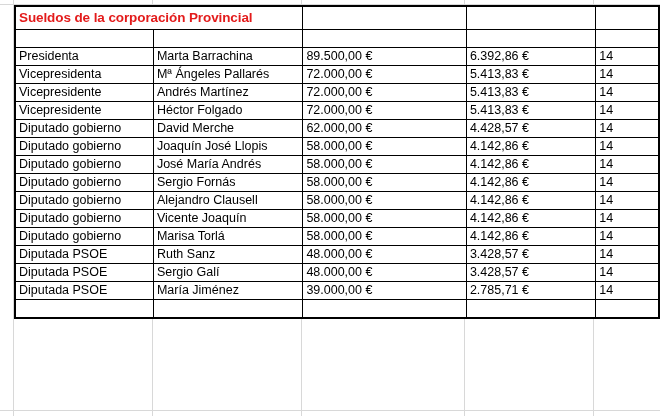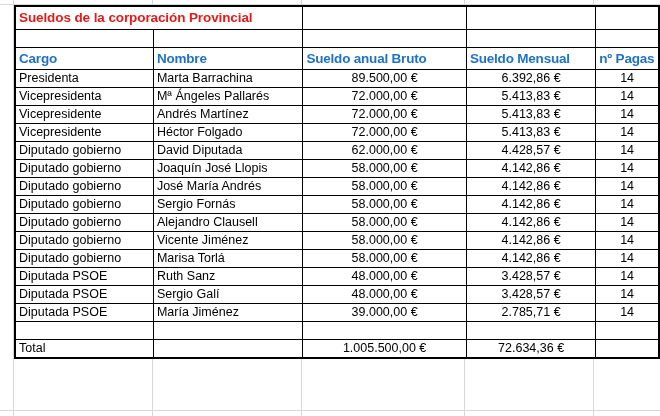--- a/index.html
+++ b/index.html
@@ -81,21 +81,21 @@
   }
   .header-cell {
     color: #1f72c4 !important;
     font-weight: bold;
     font-size: 13.5px !important;
     line-height: 21px !important;
     height: 21px !important;
     letter-spacing: -0.2px;
   }
   .num {
-    text-align: center;
+    text-align: left;
     padding-right: 5px;
   }
   .blank-row td { height: 17px; }
   .spacer-row td { height: 16px; }
   .total-row td { height: 19px; line-height: 19px; }
   .total-row td.num { font-size: 12.5px; }
 </style>
 </head>
 <body>
 
@@ -128,27 +128,20 @@
         </tr>
 
         <tr class="blank-row">
           <td></td>
           <td></td>
           <td></td>
           <td></td>
           <td></td>
         </tr>
 
-        <tr>
-          <td class="header-cell">Cargo</td>
-          <td class="header-cell">Nombre</td>
-          <td class="header-cell">Sueldo anual Bruto</td>
-          <td class="header-cell">Sueldo Mensual</td>
-          <td class="header-cell">nº Pagas</td>
-        </tr>
 
         <tr>
           <td>Presidenta</td>
           <td>Marta Barrachina</td>
           <td class="num">89.500,00 €</td>
           <td class="num">6.392,86 €</td>
           <td class="num">14</td>
         </tr>
         <tr>
           <td>Vicepresidenta</td>
@@ -166,21 +159,21 @@
         </tr>
         <tr>
           <td>Vicepresidente</td>
           <td>Héctor Folgado</td>
           <td class="num">72.000,00 €</td>
           <td class="num">5.413,83 €</td>
           <td class="num">14</td>
         </tr>
         <tr>
           <td>Diputado gobierno</td>
-          <td>David Diputada</td>
+          <td>David Merche</td>
           <td class="num">62.000,00 €</td>
           <td class="num">4.428,57 €</td>
           <td class="num">14</td>
         </tr>
         <tr>
           <td>Diputado gobierno</td>
           <td>Joaquín José Llopis</td>
           <td class="num">58.000,00 €</td>
           <td class="num">4.142,86 €</td>
           <td class="num">14</td>
@@ -201,21 +194,21 @@
         </tr>
         <tr>
           <td>Diputado gobierno</td>
           <td>Alejandro Clausell</td>
           <td class="num">58.000,00 €</td>
           <td class="num">4.142,86 €</td>
           <td class="num">14</td>
         </tr>
         <tr>
           <td>Diputado gobierno</td>
-          <td>Vicente Jiménez</td>
+          <td>Vicente Joaquín</td>
           <td class="num">58.000,00 €</td>
           <td class="num">4.142,86 €</td>
           <td class="num">14</td>
         </tr>
         <tr>
           <td>Diputado gobierno</td>
           <td>Marisa Torlá</td>
           <td class="num">58.000,00 €</td>
           <td class="num">4.142,86 €</td>
           <td class="num">14</td>
@@ -243,24 +236,17 @@
         </tr>
 
         <tr class="spacer-row">
           <td></td>
           <td></td>
           <td></td>
           <td></td>
           <td></td>
         </tr>
 
-        <tr class="total-row">
-          <td>Total</td>
-          <td></td>
-          <td class="num">1.005.500,00 €</td>
-          <td class="num">72.634,36 €</td>
-          <td class="num"></td>
-        </tr>
 
       </tbody>
     </table>
   </div>
 </div>
 
 </body></html>

